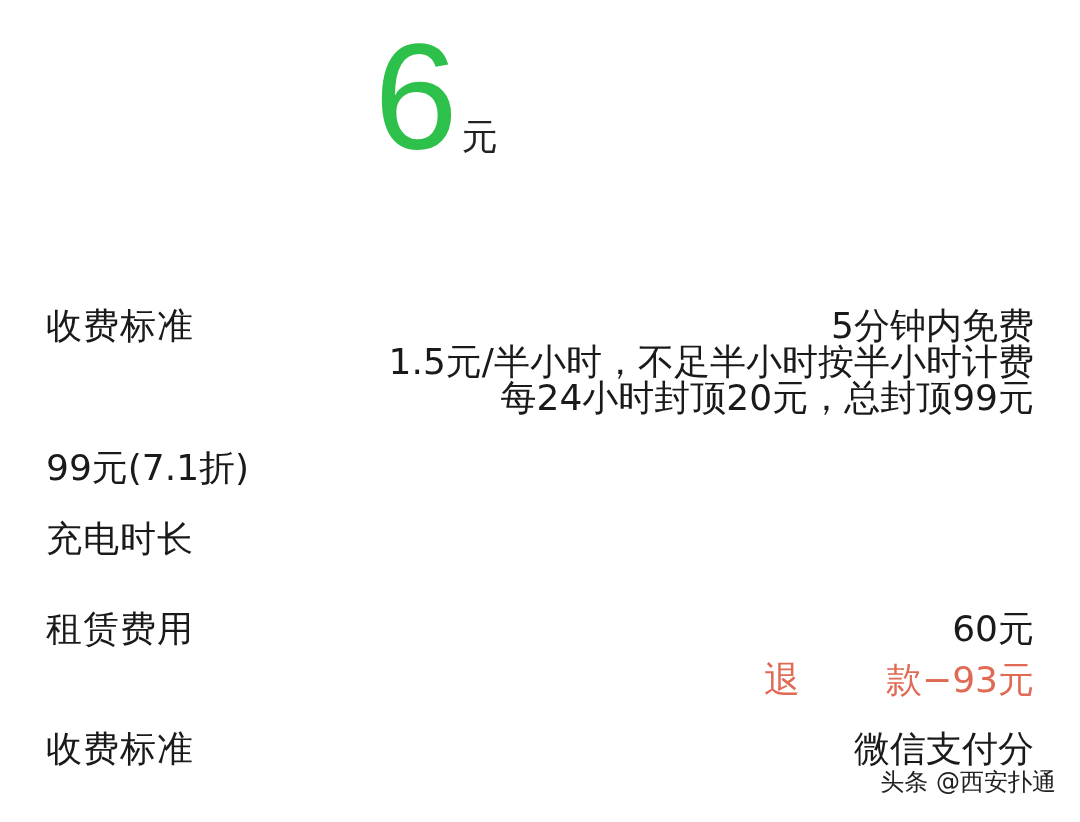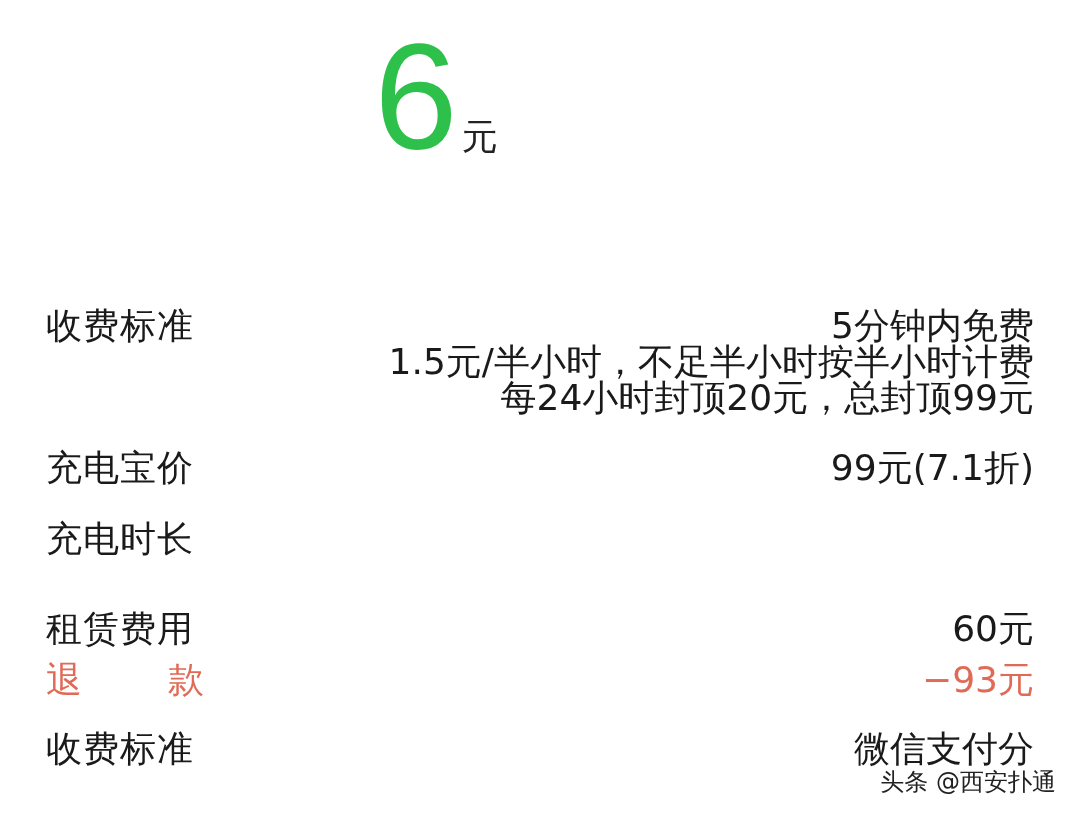--- a/index.html
+++ b/index.html
@@ -50,34 +50,33 @@
 <div class="row" style="top:308px;">
   <span class="label">收费标准</span>
   <div class="value multi">
     <div>5分钟内免费</div>
     <div>1.5元/半小时，不足半小时按半小时计费</div>
     <div>每24小时封顶20元，总封顶99元</div>
   </div>
 </div>
 
 <div class="row" style="top:450px;">
-  <span class="label">充电宝价</span>
   <span class="value">99元(7.1折)</span>
 </div>
 
 <div class="row" style="top:521px;">
   <span class="label">充电时长</span>
 </div>
 
 <div class="row" style="top:591px;margin-top:20px;">
   <span class="label">租赁费用</span>
   <span class="value">60元</span>
 </div>
 
-<div class="row refund" style="top:662px;">
+<div class="row refund" style="top:662px;justify-content:flex-end;">
   <span class="label"><span>退</span><span class="gap"></span><span>款</span></span>
   <span class="value">−93元</span>
 </div>
 
 <div class="row" style="top:731px;">
   <span class="label">收费标准</span>
   <span class="value">微信支付分</span>
 </div>
 
 <div class="watermark">头条 @西安扑通</div>

